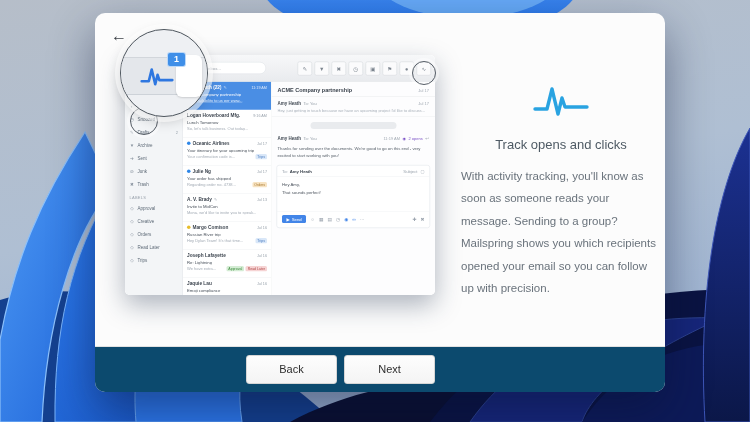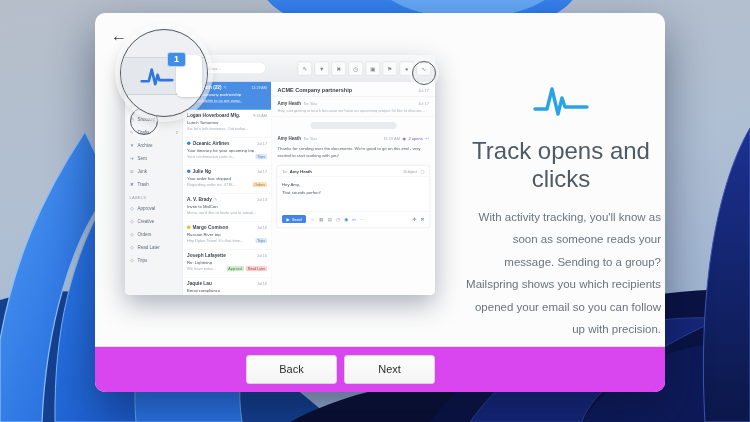--- a/index.html
+++ b/index.html
@@ -106,25 +106,25 @@
   .mag-badge{position:absolute;left:46px;top:22px;min-width:13px;height:13px;padding:0 2px;
              background:#3f8fe8;border:1px solid rgba(255,255,255,.65);border-radius:3px;
              color:#fff;font-size:9px;font-weight:bold;line-height:13px;text-align:center;z-index:2;}
   .hl{position:absolute;border:1px solid #565d66;border-radius:50%;z-index:4;
       box-shadow:0 0 0 3px rgba(255,255,255,.45);}
   .hl1{left:35px;top:94px;width:26px;height:26px;}
   .hl2{left:317px;top:48px;width:22px;height:22px;}
 
   
   .feature{position:absolute;left:366px;top:70px;width:200px;text-align:center;}
-  .f-title{margin-top:16px;font-size:24px;color:#4e5a64;}
-  .f-desc{margin-top:13px;font-size:11.5px;line-height:1.95;color:#6a737c;text-align:right;}
-
-  
-  .footer{position:absolute;left:0;right:0;bottom:0;height:45px;background:#d946ef;
+  .f-title{margin-top:16px;font-size:13px;color:#4e5a64;}
+  .f-desc{margin-top:13px;font-size:11.5px;line-height:1.95;color:#6a737c;text-align:left;}
+
+  
+  .footer{position:absolute;left:0;right:0;bottom:0;height:45px;background:#0c4a6e;
           border-top:1px solid #e2e2e2;}
   .wbtn{position:absolute;top:8px;width:91px;height:29px;box-sizing:border-box;
         background:linear-gradient(#fdfdfd,#f4f4f4);border:1px solid #d6d6d6;border-radius:3px;
         font-size:11px;color:#2f2f2f;text-align:center;line-height:27px;cursor:pointer;}
   .btn-back{left:151px;}
   .btn-next{left:249px;text-align:center;}
 </style>
 </head>
 <body>
 

